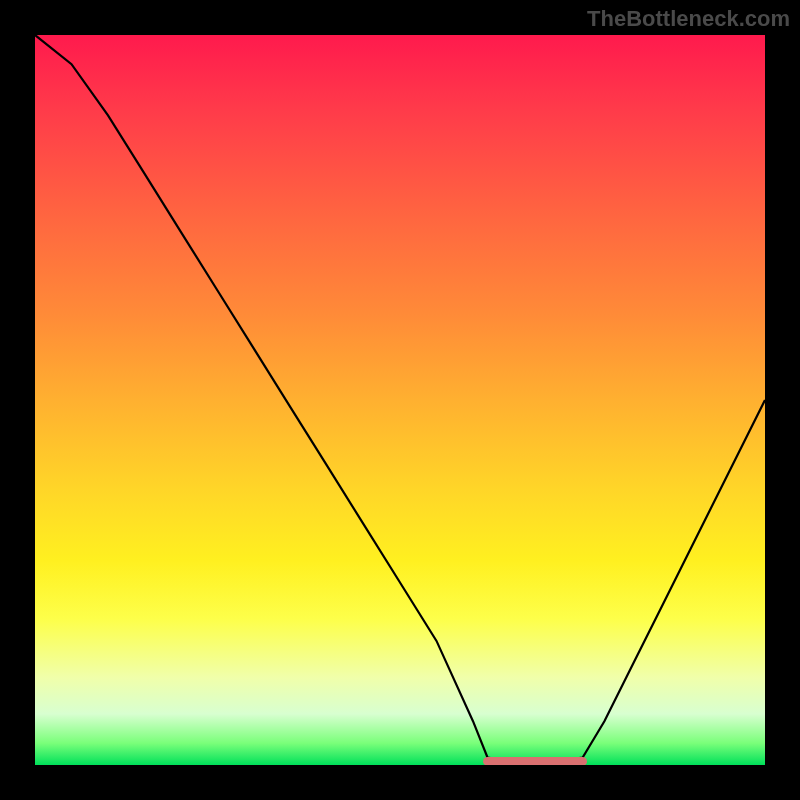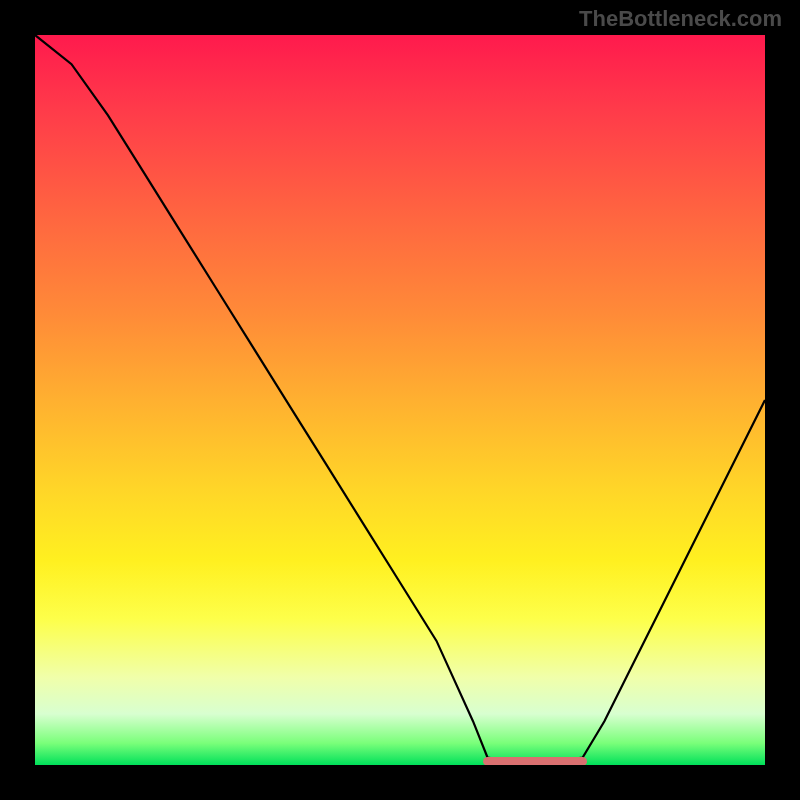--- a/index.html
+++ b/index.html
@@ -7,21 +7,21 @@
     width: 800px;
     height: 800px;
     background: #000;
     position: relative;
     font-family: Arial, sans-serif;
     overflow: hidden;
   }
   .watermark {
     position: absolute;
     top: 6px;
-    right: 18px;
+    right: 10px;
     color: #4a4a4a;
     font-size: 22px;
     font-weight: bold;
     z-index: 10;
   }
   .plot-area {
     position: absolute;
     left: 35px;
     top: 35px;
     width: 730px;

